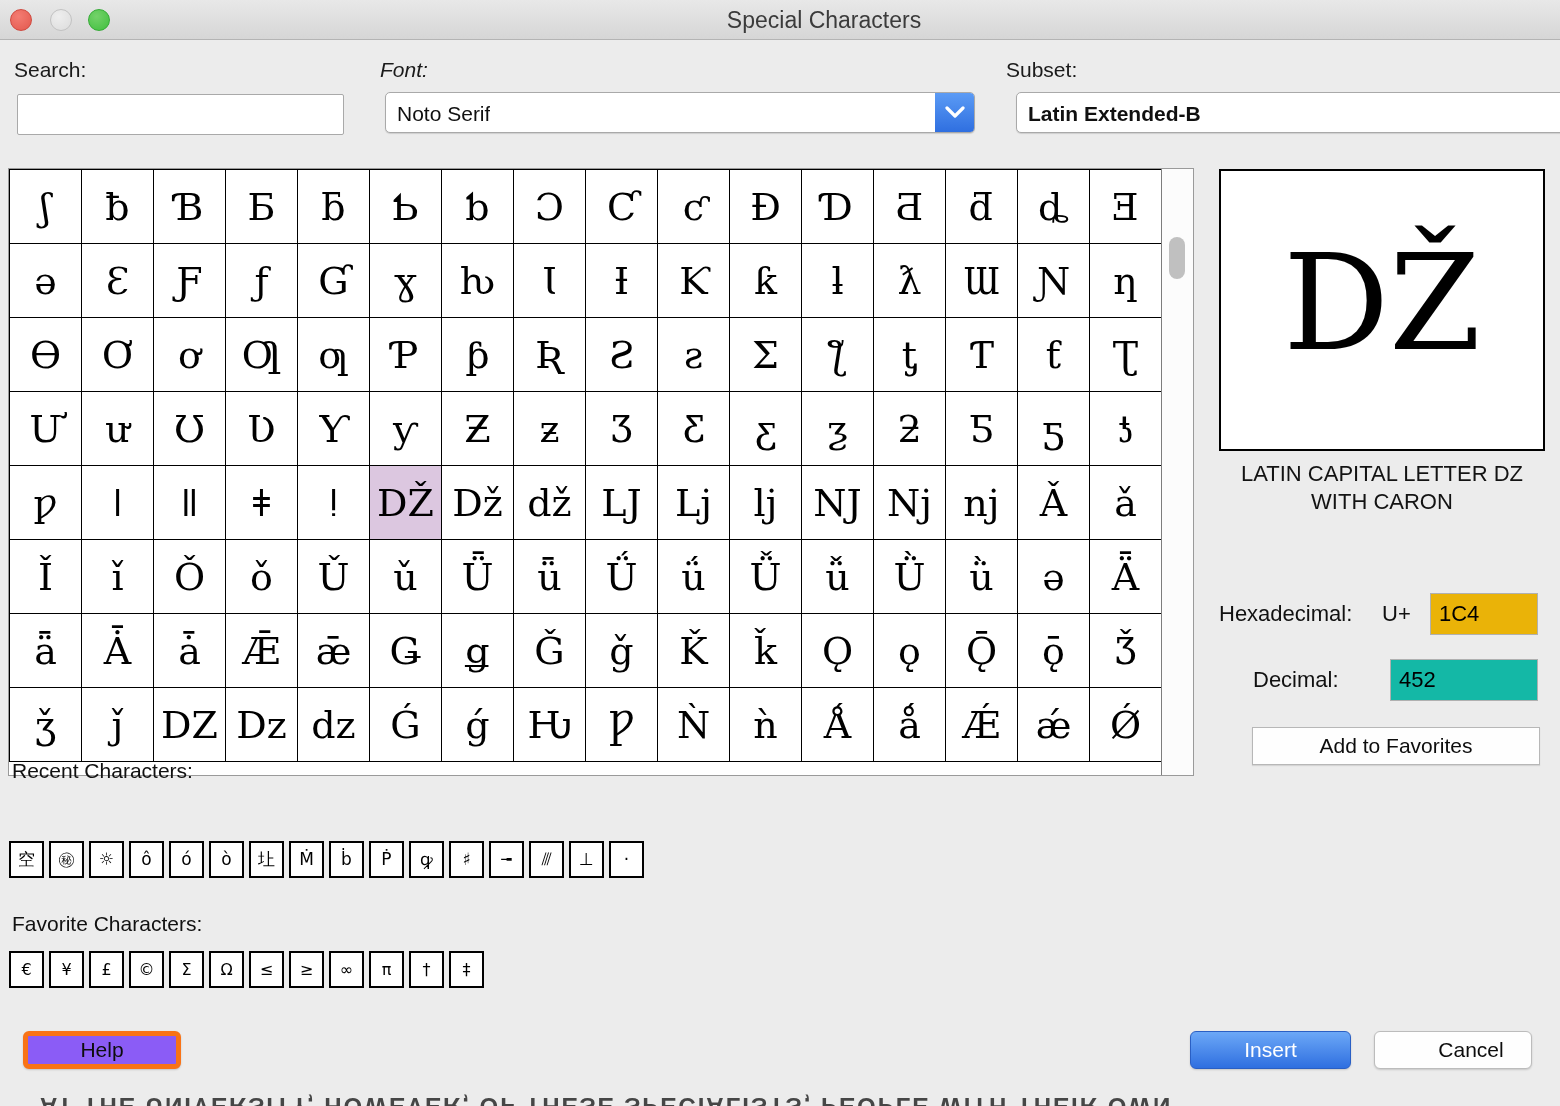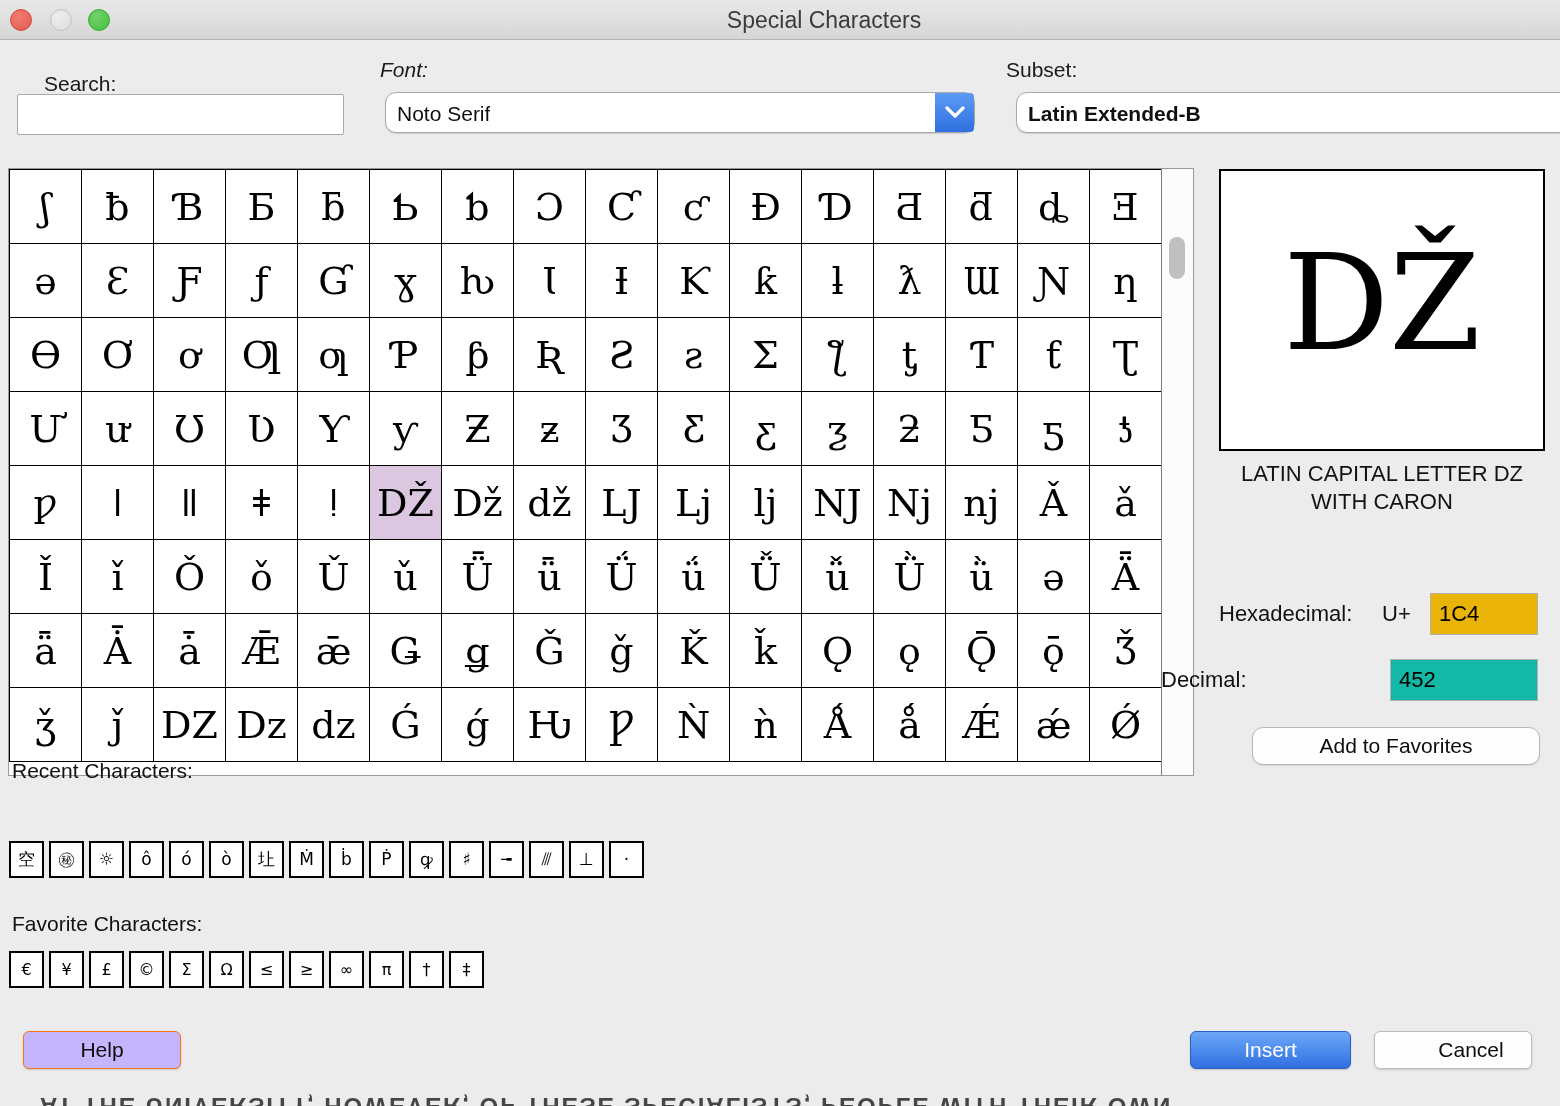--- a/index.html
+++ b/index.html
@@ -37,42 +37,42 @@
   #btn-close  { left: 10px; background: radial-gradient(circle at 38% 32%, #f47c72, #e2594e); border: 1px solid #d0493f; }
   #btn-min    { left: 50px; background: radial-gradient(circle at 38% 32%, #eeeeee, #dcdcdc); border: 1px solid #c2c2c2; }
   #btn-max    { left: 88px; background: radial-gradient(circle at 38% 32%, #74d26a, #40bf3e); border: 1px solid #35ab36; }
 
   
   .field-label {
     position: absolute;
     font-size: 21px;
     color: #1a1a1a;
   }
-  #label-search { left: 14px; top: 72px; margin-left: 30px; }
+  #label-search { left: 14px; top: 58px; }
   #label-font   { left: 380px; top: 58px; font-style: italic; }
   #label-subset { left: 1006px; top: 58px; }
 
   #search-input {
     position: absolute; left: 17px; top: 94px;
     width: 327px; height: 41px;
     background: #ffffff;
     border: 1px solid #a9a9a9;
     border-radius: 2px;
     font-size: 20px;
     padding: 0 8px;
     font-family: "Liberation Sans", sans-serif;
     outline: none;
   }
 
   .combo {
     position: absolute;
     height: 41px;
     background: #ffffff;
     border: 1px solid #a9a9a9;
-    border-radius: 11px;
+    border-radius: 5px;
     box-shadow: 0 1px 1px rgba(0,0,0,0.13);
   }
   .combo .combo-value {
     position: absolute; left: 11px; top: 0;
     height: 41px; line-height: 41px;
     font-size: 21px;
     color: #101010;
     white-space: nowrap;
     overflow: hidden;
   }
@@ -168,39 +168,39 @@
     position: absolute; left: 1430px; top: 593px;
     width: 108px; height: 42px;
     background: #eab308;
     border: 1px solid #b0b0b0;
     font-size: 22px;
     padding: 0 8px;
     font-family: Liberation Sans, sans-serif;
     outline: none;
   }
   #label-dec {
-    position: absolute; left: 1161px; top: 667px;
+    position: absolute; left: 1253px; top: 667px;
     font-size: 22px; color: #111;
   }
   #dec-input {
     position: absolute; left: 1390px; top: 659px;
     width: 148px; height: 42px;
     background: #14b8a6;
     border: 1px solid #b0b0b0;
     font-size: 22px;
     padding: 0 8px;
     font-family: "Liberation Sans", sans-serif;
     outline: none;
   }
   #fav-button {
     position: absolute; left: 1252px; top: 727px;
     width: 288px; height: 38px;
     background: #fefefe;
     border: 1px solid #b7b7b7;
-    border-radius: 11px;
+    border-radius: 0;
     font-size: 21px;
     color: #0d0d0d;
     box-shadow: 0 1px 1px rgba(0,0,0,0.1);
     cursor: default;
     font-family: "Liberation Sans", sans-serif;
   }
 
   
   .strip-label {
     position: absolute;
@@ -239,21 +239,21 @@
     height: 38px;
     border-radius: 6px;
     font-size: 21px;
     display: flex; align-items: center; justify-content: center;
     cursor: default;
     font-family: "Liberation Sans", sans-serif;
     box-shadow: 0 1px 2px rgba(0,0,0,0.16);
   }
   #btn-help {
     left: 23px; top: 1031px; width: 158px;
-    background: #c4b5fd; border: 1px solid #f97316; color: #0d0d0d;
+    background: #8b5cf6; border: 5px solid #f97316; color: #0d0d0d;
   }
   #btn-insert {
     left: 1190px; top: 1031px; width: 161px;
     background: linear-gradient(to bottom, #6ca8f7 0%, #2f6fe0 100%);
     border: 1px solid #2a5fc4; color: #ffffff;
   }
   #btn-cancel {
     left: 1374px; top: 1031px; width: 158px;
     background: #fefefe; border: 1px solid #bcbcbc; color: #0d0d0d; padding-left: 36px;
   }

